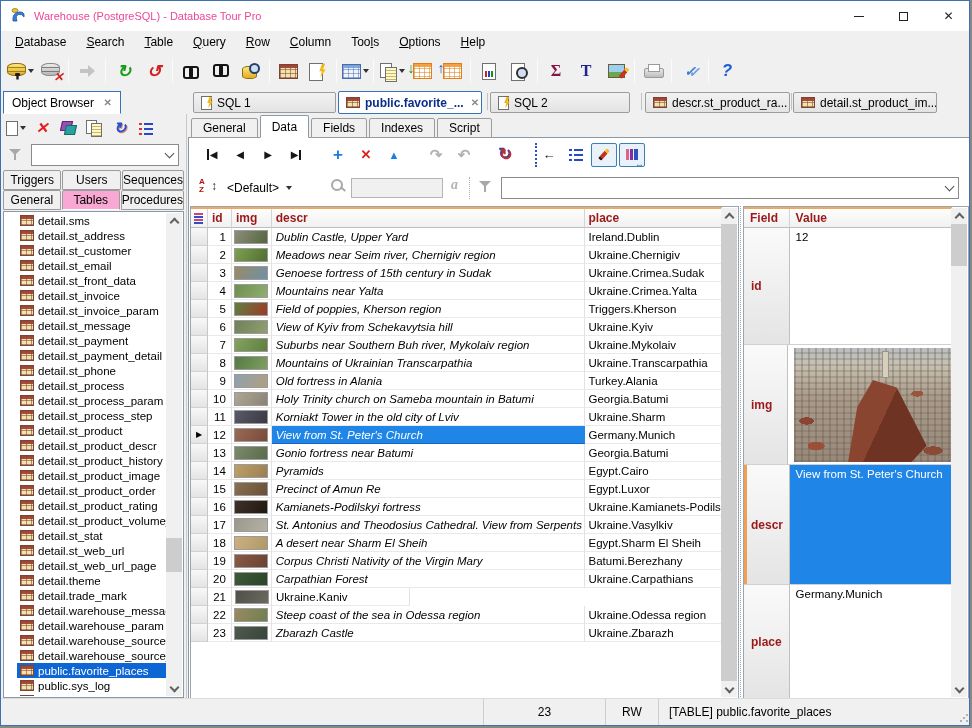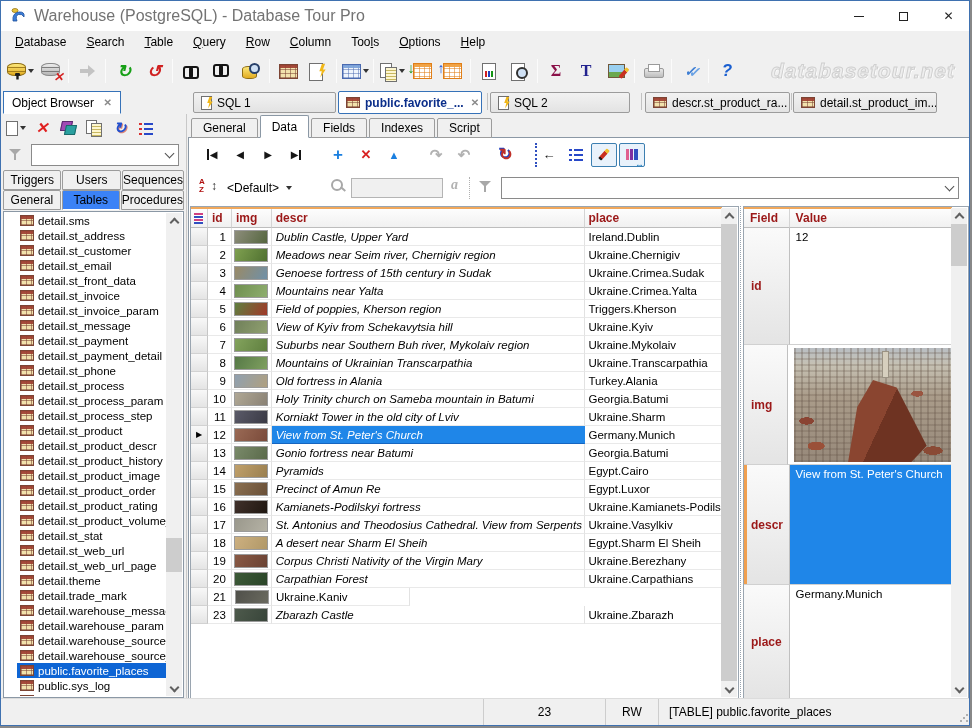--- a/index.html
+++ b/index.html
@@ -3,21 +3,21 @@
 <meta charset="utf-8">
 <style>
   * { box-sizing: border-box; margin: 0; padding: 0; }
   html,body { width:972px; height:728px; }
   body { font-family:"Liberation Sans", sans-serif; font-size:12px; color:#000; background:#888; }
   .window { position:relative; width:970px; height:726px; border:1px solid #3f71b0; background:#f0f0f0; overflow:hidden; }
 
   
   #titlebar { position:absolute; left:0; top:0; width:970px; height:30px; background:#fff; display:flex; align-items:center; }
   .app-icon { margin:0 6px 0 9px; width:18px; height:18px; flex:0 0 auto; }
-  .win-title { font-size:16px; color:#737373; }
+  .win-title { font-size:11px; color:#ec4899; }
   .win-btns { margin-left:auto; display:flex; height:30px; }
   .win-btn { width:45px; height:30px; display:flex; align-items:center; justify-content:center; color:#222; }
   .glyph-min { width:10px; height:1px; background:#222; }
   .glyph-max { width:9px; height:9px; border:1px solid #222; }
   .glyph-close { font-size:12px; line-height:1; }
 
   
   #menubar { position:absolute; left:0; top:30px; width:970px; height:22px; background:#f0f0f0; display:flex; align-items:center; padding-left:4px; }
   .menu-item { padding:3px 10px; cursor:default; }
   .menu-item u { text-decoration:underline; }
@@ -126,21 +126,21 @@
   .funnel { width:13px; height:12px; position:relative; }
   .funnel::before { content:""; position:absolute; left:0; top:0; border-left:6px solid transparent; border-right:6px solid transparent; border-top:6px solid #a8a8a8; }
   .funnel::after { content:""; position:absolute; left:5px; top:5px; width:2px; height:6px; background:#a8a8a8; }
   #sb-filter .funnel { position:absolute; left:8px; top:7px; }
   .combo { background:#fff; border:1px solid #8a8a8a; position:relative; }
   .combo .chev { position:absolute; right:5px; top:50%; width:7px; height:7px; margin-top:-5px; border-right:1px solid #505050; border-bottom:1px solid #505050; transform:rotate(45deg); }
   #sb-filter .combo { position:absolute; left:30px; top:2px; width:148px; height:22px; }
   #sb-tabs { position:absolute; left:2px; top:56px; width:182px; }
   .sb-tabrow { display:flex; height:20px; }
   .sb-tab { flex:1; display:flex; align-items:center; justify-content:center; background:#f0f0f0; border:1px solid #9c9c9c; border-radius:2px 2px 0 0; margin-right:1px; font-size:12px; white-space:nowrap; }
-  .sb-tab.active { background:#3b82f6; border-bottom:1px solid #fff; position:relative; z-index:2; }
+  .sb-tab.active { background:#f9a8d4; border-bottom:1px solid #fff; position:relative; z-index:2; }
   #sb-tree { position:absolute; left:2px; top:97px; width:181px; height:487px; background:#fff; border:1px solid #8b98a5; overflow:hidden; }
   .tree-inner { position:absolute; left:1px; top:1px; right:17px; bottom:1px; overflow:hidden;margin-left:12px; }
   .tree-item { height:15px; display:flex; align-items:center; padding-left:3px; white-space:nowrap; font-size:11.5px; cursor:default; }
   .tree-item .ti { width:14px; height:11px; margin-right:4px; flex:0 0 auto; }
   .tree-item.selected { background:var(--treesel); color:#fff; }
   
   .vscroll { position:absolute; right:1px; top:1px; bottom:1px; width:16px; background:#f0f0f0; }
   .scr-btn { position:absolute; left:0; width:16px; height:15px; display:flex; align-items:center; justify-content:center; }
   .scr-btn.up { top:0; } .scr-btn.down { bottom:0; }
   .chu { width:7px; height:7px; border-right:2px solid #606060; border-bottom:2px solid #606060; transform:rotate(-135deg); margin-top:3px; }
@@ -277,21 +277,20 @@
       <div class="menu-item"><u>T</u>able</div>
       <div class="menu-item"><u>Q</u>uery</div>
       <div class="menu-item"><u>R</u>ow</div>
       <div class="menu-item"><u>C</u>olumn</div>
       <div class="menu-item">Too<u>l</u>s</div>
       <div class="menu-item"><u>O</u>ptions</div>
       <div class="menu-item"><u>H</u>elp</div>
     </div>
 
   <div id="toolbar">
-    <span class="watermark">databasetour.net</span>
   <div class="tb">
         <i class="ic ic-connect-db"></i>
         <span class="ddcaret"></span>
       </div>
       <div class="tb">
         <i class="ic ic-disconnect-db"></i>
       </div>
       <div class="tbsep"></div>
       <div class="tb">
         <i class="ic ic-exit"></i>
@@ -803,38 +802,47 @@
               <div class="g-cell c-descr">A desert near Sharm El Sheih</div>
               <div class="g-cell c-place">Egypt.Sharm El Sheih</div>
             </div>
             <div class="g-row">
               <div class="g-cell c-ind"></div>
               <div class="g-cell c-id">19</div>
               <div class="g-cell c-img">
                 <span class="thumb" style="background: linear-gradient(120deg, rgb(138, 90, 69), rgb(106, 66, 51));"></span>
               </div>
               <div class="g-cell c-descr">Corpus Christi Nativity of the Virgin Mary</div>
-              <div class="g-cell c-place">Ukraine.Berezhany</div>
+              <div class="g-cell c-place">Batumi.Berezhany</div>
             </div>
             <div class="g-row">
               <div class="g-cell c-ind"></div>
               <div class="g-cell c-id">20</div>
               <div class="g-cell c-img">
                 <span class="thumb" style="background: linear-gradient(120deg, rgb(61, 90, 56), rgb(42, 69, 40));"></span>
               </div>
               <div class="g-cell c-descr">Carpathian Forest</div>
               <div class="g-cell c-place">Ukraine.Carpathians</div>
             </div>
             <div class="g-row">
               <div class="g-cell c-ind"></div>
               <div class="g-cell c-id">21</div>
               <div class="g-cell c-img">
                 <span class="thumb" style="background: linear-gradient(120deg, rgb(80, 80, 74), rgb(106, 106, 95));"></span>
               </div>
               <div class="g-cell c-place">Ukraine.Kaniv</div>
+            </div>
+            <div class="g-row">
+              <div class="g-cell c-ind"></div>
+              <div class="g-cell c-id">22</div>
+              <div class="g-cell c-img">
+                <span class="thumb" style="background: linear-gradient(120deg, rgb(154, 138, 96), rgb(111, 127, 80));"></span>
+              </div>
+              <div class="g-cell c-descr">Steep coast of the sea in Odessa region</div>
+              <div class="g-cell c-place">Ukraine.Odessa region</div>
             </div>
             <div class="g-row">
               <div class="g-cell c-ind"></div>
               <div class="g-cell c-id">23</div>
               <div class="g-cell c-img">
                 <span class="thumb" style="background: linear-gradient(120deg, rgb(78, 90, 76), rgb(56, 69, 58));"></span>
               </div>
               <div class="g-cell c-descr">Zbarazh Castle</div>
               <div class="g-cell c-place">Ukraine.Zbarazh</div>
             </div>

